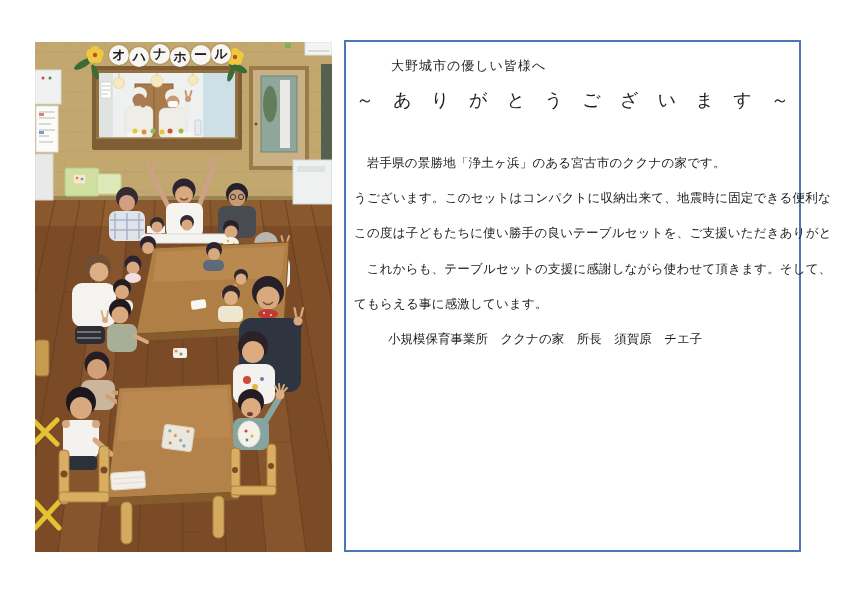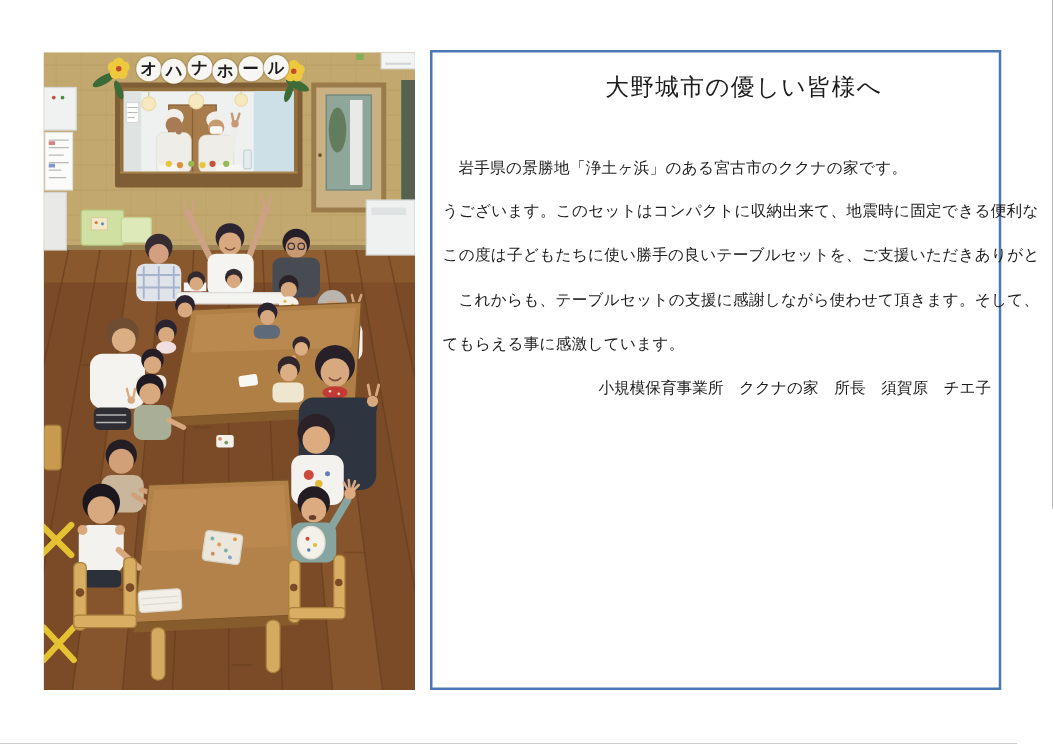--- a/index.html
+++ b/index.html
@@ -12,25 +12,25 @@
   .sign{position:absolute;left:74px;top:3px;width:122px;display:flex;justify-content:space-between;}
   .sign-char{width:20px;height:20px;background:#f7f6f2;border-radius:50%;display:flex;align-items:center;justify-content:center;
              font-family:"Liberation Sans","DejaVu Sans",sans-serif;font-weight:700;font-size:13px;color:#1d1d1d;
              box-shadow:0 0 0 1px rgba(120,100,50,.25);}
   .sign-char:nth-child(2n){transform:translateY(2px);}
   .sign-char:nth-child(3n){transform:translateY(-1px);}
 
   
   .letter{position:absolute;left:344px;top:40px;width:457px;height:512px;box-sizing:border-box;
           border:2px solid #4b77b5;background:#fff;color:#1c1c1c;}
-  .letter-title{margin-top:15px;text-align:center;font-size:19px;letter-spacing:1px;margin-left:45px;}
+  .letter-title{margin-top:15px;font-size:13px;letter-spacing:1px;margin-left:45px;}
   .letter-subtitle{margin:13px 10px 0 10px;font-size:18px;text-align:justify;text-align-last:justify;white-space:nowrap;}
   .letter-body{margin:34px 6px 0 8px;font-size:12.5px;}
   .bline{line-height:35.2px;white-space:pre;letter-spacing:.2px;font-family:Liberation Serif, serif;}
-  .signature{line-height:35.2px;text-align:right;padding-left:34px;white-space:pre;font-size:12.5px;font-family:Liberation Serif, serif;}
+  .signature{line-height:35.2px;text-align:left;padding-left:34px;white-space:pre;font-size:12.5px;font-family:Liberation Serif, serif;}
 </style>
 </head>
 <body>
 
 <div class="page">
 
   <div class="photo">
     <svg width="297" height="510" viewBox="0 0 297 510">
 
       <g>
@@ -375,20 +375,21 @@
       <span class="sign-char">ハ</span>
       <span class="sign-char">ナ</span>
       <span class="sign-char">ホ</span>
       <span class="sign-char">ー</span>
       <span class="sign-char">ル</span>
     </div>
   </div>
 
   <div class="letter">
     <div class="letter-title">大野城市の優しい皆様へ</div>
+    <div class="letter-subtitle">～ あ り が と う ご ざ い ま す ～</div>
     <div class="letter-body">
       <div class="bline">　岩手県の景勝地「浄土ヶ浜」のある宮古市のククナの家です。</div>
       <div class="bline">うございます。このセットはコンパクトに収納出来て、地震時に固定できる便利な</div>
       <div class="bline">この度は子どもたちに使い勝手の良いテーブルセットを、ご支援いただきありがと</div>
       <div class="bline">　これからも、テーブルセットの支援に感謝しながら使わせて頂きます。そして、</div>
       <div class="bline">てもらえる事に感激しています。</div>
       <div class="signature">小規模保育事業所　ククナの家　所長　須賀原　チエ子</div>
     </div>
   </div>
 </div>

